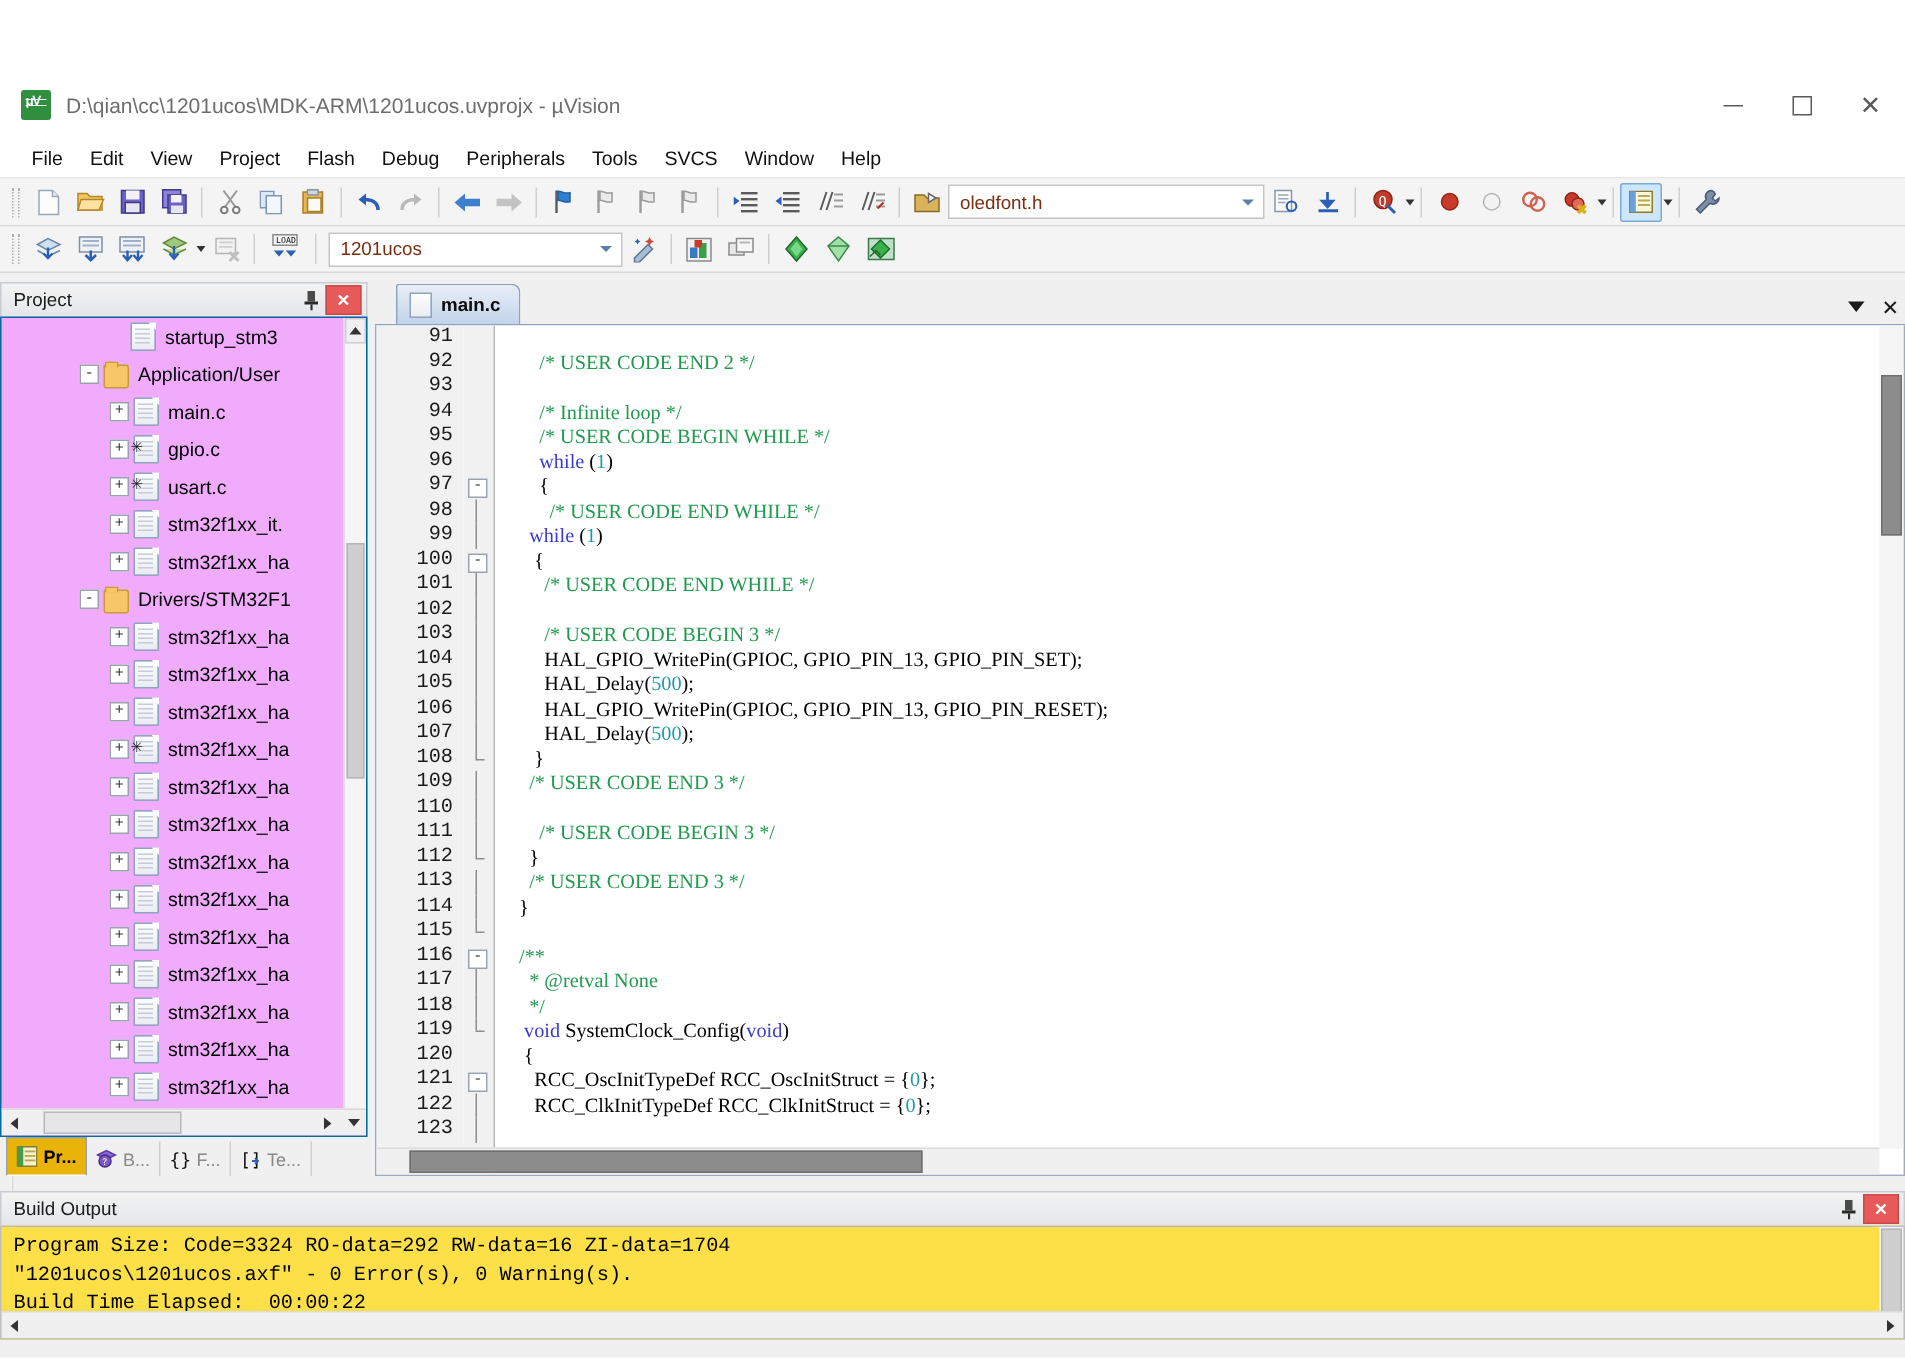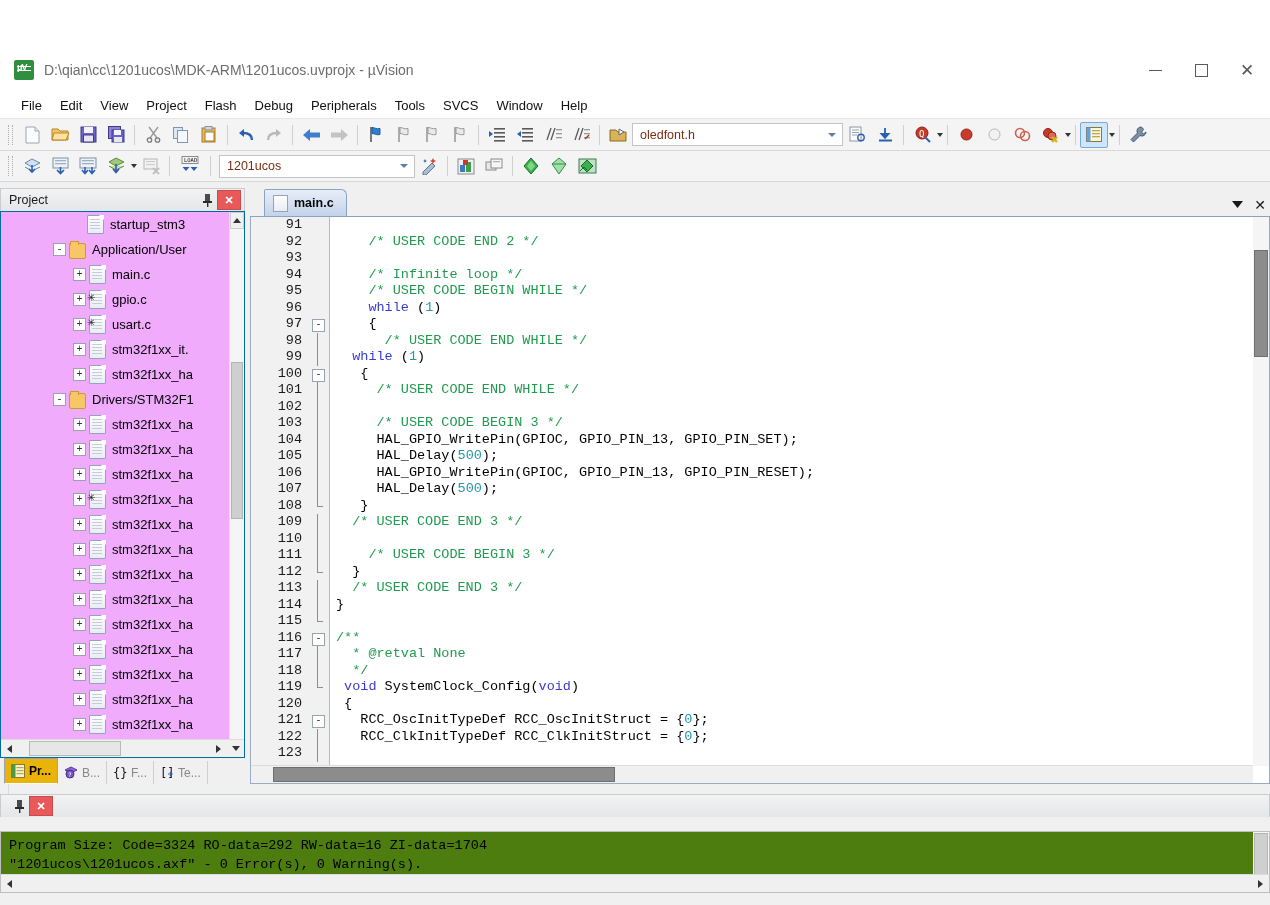--- a/index.html
+++ b/index.html
@@ -139,37 +139,37 @@
   .tabctl{position:absolute;right:4px;bottom:3px;display:flex;align-items:center;gap:10px;}
   .code-area{flex:1;background:#fff;border:1px solid #9aabc2;border-top:none;
              position:relative;overflow:hidden;display:flex;}
   .gutter{width:58px;background:#f1f1f1;flex:none;position:relative;}
   .fold{width:20px;background:#f1f1f1;border-right:1px solid #b9b9b9;flex:none;position:relative;}
   .codecol{flex:1;position:relative;overflow:hidden;background:#fff;}
   .lines{position:absolute;left:0;top:0;right:0;}
   .ln{height:16.5px;line-height:16.5px;font-family:"Liberation Mono",monospace;font-size:13.5px;
       white-space:pre;}
   .gutter .ln{text-align:right;padding-right:7px;color:#1a1a1a;}
-  .codecol .ln{padding-left:6px;color:#000;}
+  .codecol .ln{padding-left:16px;color:#000;font-family:Liberation Serif, serif;}
   .c-cmt{color:#1f9a4e;}
   .c-kw{color:#3a3ad2;}
   .c-num{color:#1f9aa8;}
   .foldbox{position:absolute;width:11px;height:11px;border:1px solid #9aa3ad;background:#fff;
            left:3px;font-size:10px;line-height:9px;text-align:center;color:#333;
            font-family:"Liberation Mono",monospace;}
   .foldline{position:absolute;left:8px;width:1px;background:#8d8d8d;}
   .foldtick{position:absolute;left:8px;width:6px;height:1px;background:#8d8d8d;}
   .ed-vscroll{position:absolute;right:0;top:0;width:16px;bottom:17px;background:#f5f5f5;}
   .ed-hscroll{position:absolute;left:0;right:16px;bottom:0;height:17px;background:#f0f0f0;
               border-top:1px solid #dcdcdc;}
 
   
   .build{position:absolute;left:0;right:0;top:606px;bottom:0;background:#f0f0f0;
          display:flex;flex-direction:column;}
-  .build-body{flex:1;background:#4d7c0f;border:1px solid #bfbfbf;position:relative;overflow:hidden;margin-top:14px;}
+  .build-body{flex:1;background:#fde047;border:1px solid #bfbfbf;position:relative;overflow:hidden;}
   .blines{position:absolute;left:8px;top:4px;right:20px;font-family:"Liberation Mono",monospace;
           font-size:13.5px;line-height:19px;color:#000;white-space:pre;}
   .b-vscroll{position:absolute;right:0;top:0;width:16px;bottom:17px;background:#f5f5f5;}
   .b-hscroll{position:absolute;left:0;right:0;bottom:0;height:17px;background:#f0f0f0;
              border-top:1px solid #dcdcdc;display:flex;align-items:center;
              justify-content:space-between;}
 
   
   .status{position:absolute;left:0;right:0;bottom:0;height:27px;background:#f0f0f0;
           border-top:1px solid #d0d0d0;display:flex;align-items:center;font-size:12px;}
@@ -923,20 +923,21 @@
           <div class="vs-thumb" style="top:33px;height:105px;background:#8c8c8c;border-color:#6f6f6f"></div>
         </div>
         <div class="ed-hscroll">
           <div style="margin-left:22px;width:340px;height:13px;margin-top:1px;background:#8c8c8c;border:1px solid #6f6f6f"></div>
         </div>
       </div>
     </div>
 
     <div class="build">
       <div class="panel-head">
+        <span class="ttl">Build Output</span>
         <span class="pinbtn">
           <svg width="11" height="13" viewBox="0 0 11 13">
               <rect x="3" y="0" width="5" height="7" fill="#4a4a4a"></rect>
               <rect x="1" y="7" width="9" height="2" fill="#2a2a2a"></rect>
               <rect x="5" y="9" width="1.4" height="4" fill="#2a2a2a"></rect>
             </svg>
         </span>
         <span class="closebtn">✕</span>
       </div>
       <div class="build-body">

